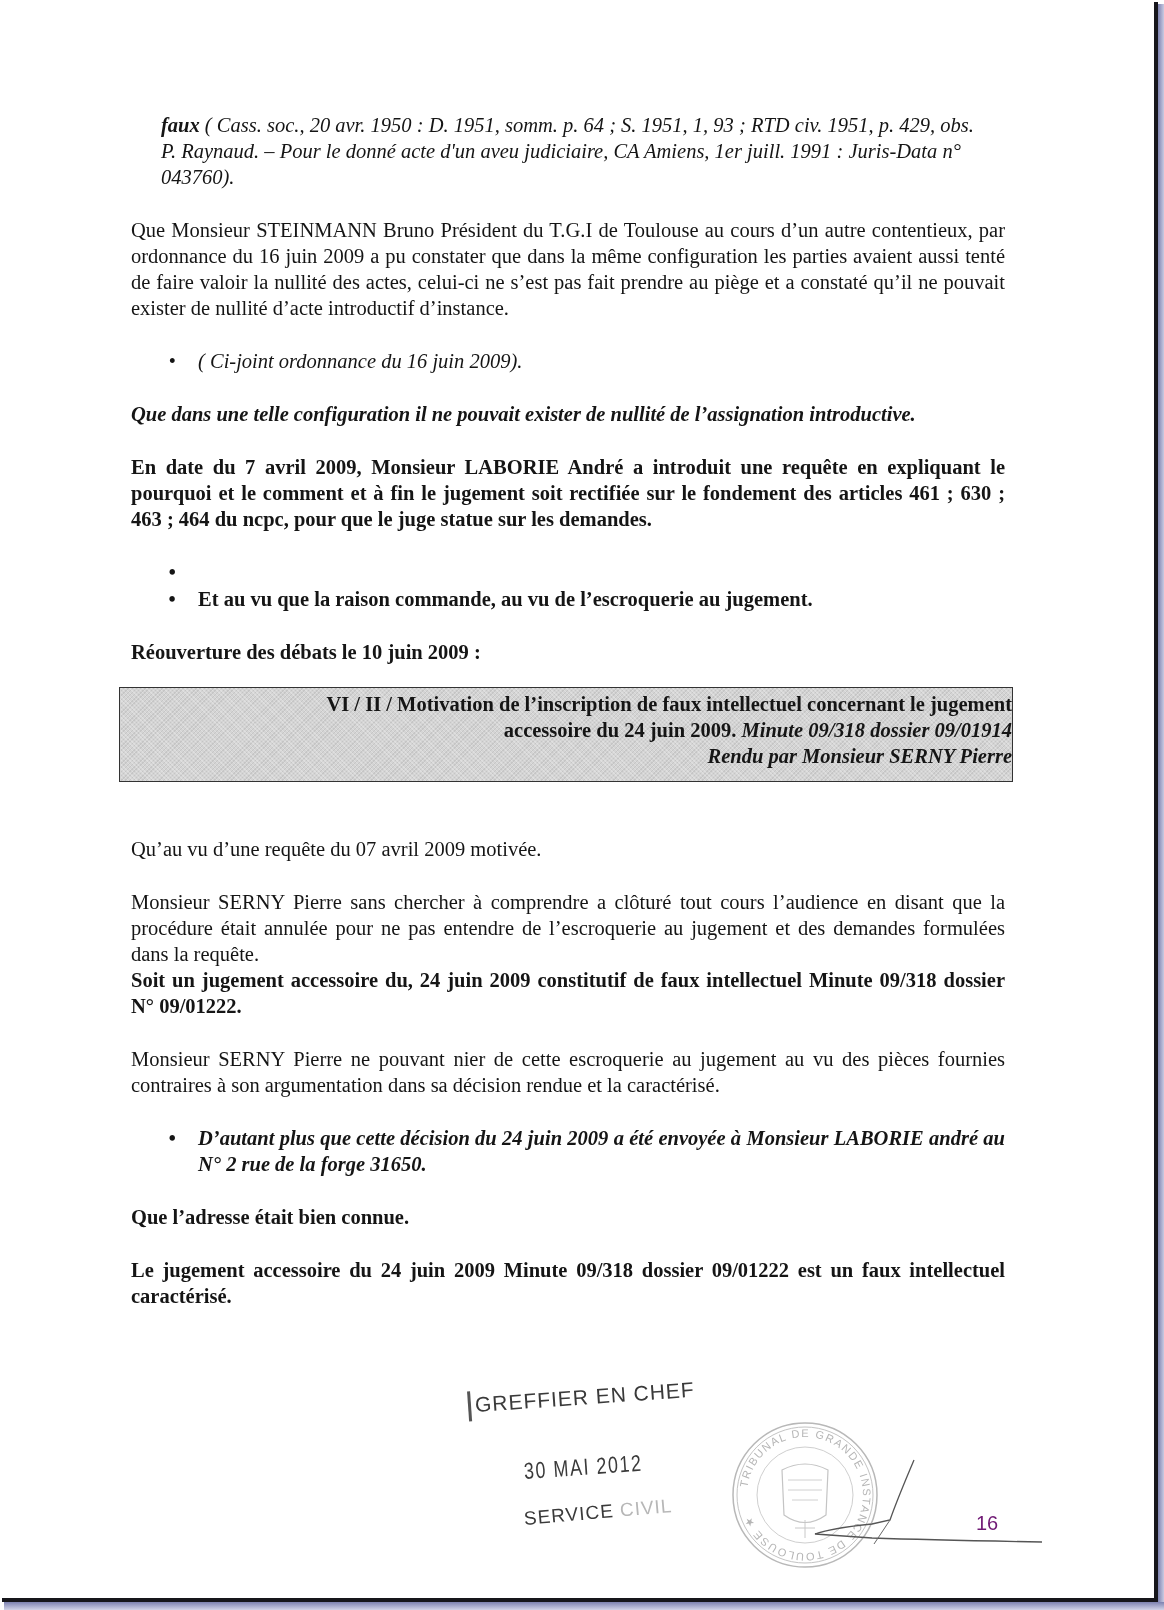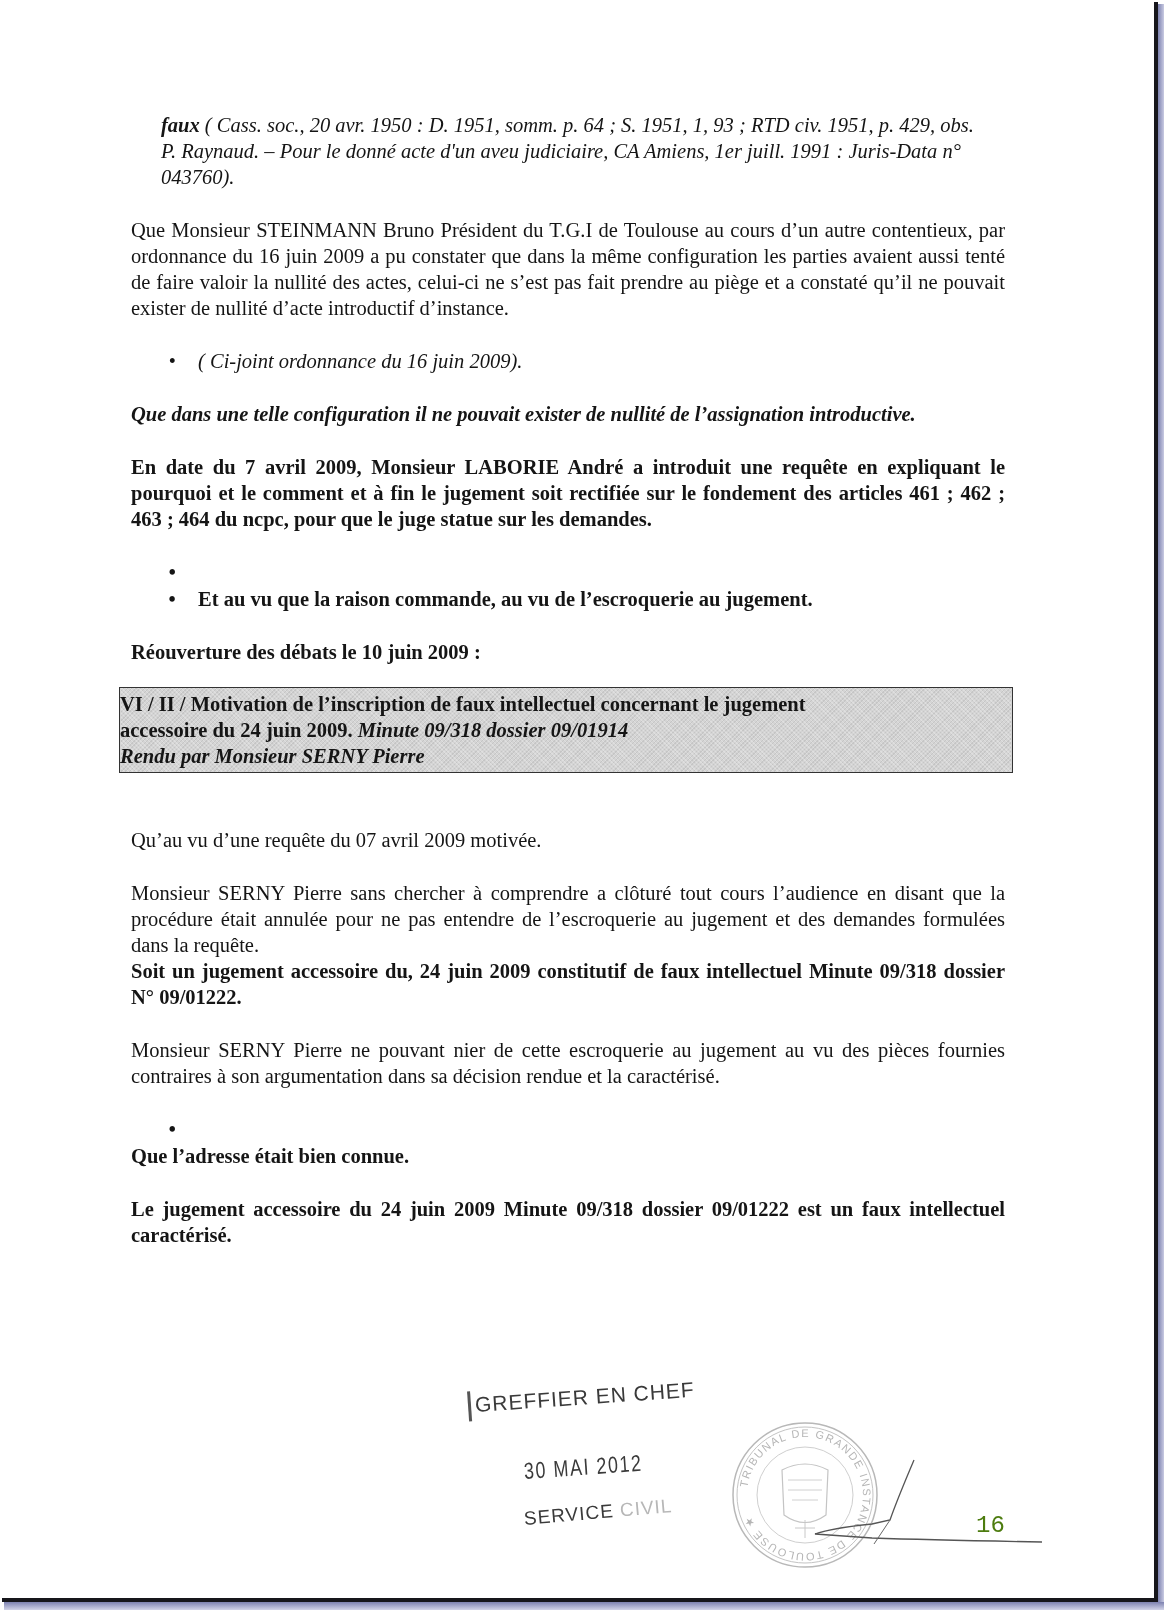--- a/index.html
+++ b/index.html
@@ -52,22 +52,22 @@
       position: absolute; left: 35px; top: 0; width: 12px; text-align: center;
     }
 
     .box {
       position: relative; margin-left: -12px; width: 892px;
       border: 1.5px solid #333;
       background-color: #d4d4d4;
       background-image:
         repeating-linear-gradient(45deg, rgba(255,255,255,0.25) 0 1px, transparent 1px 3px),
         repeating-linear-gradient(-45deg, rgba(0,0,0,0.07) 0 1px, transparent 1px 3px);
-      text-align: left; font-weight: bold;
-      padding: 3px 0 3px 0;
+      text-align: right; font-weight: bold;
+      padding: 3px 0 12px 0;
       font-size: 20.5px; line-height: 26px; font-family: Liberation Serif, serif;
     }
     .box .line { display: block; }
     .center-heading { text-align: center; font-weight: bold; }
 
     .stamp {
       position: absolute; color: #3a3a3a;
       font-family: "Liberation Sans", sans-serif; letter-spacing: 1px;
     }
     .stamp-1 { left: 463px; top: 1393px; font-size: 21px; transform: rotate(-4deg); transform-origin: left center; }
@@ -76,21 +76,21 @@
     }
     .stamp-2 { left: 512px; top: 1458px; font-size: 23px; transform: rotate(-4deg) scaleX(0.78); transform-origin: left center; letter-spacing: 2px; }
     .stamp-3 { left: 512px; top: 1508px; font-size: 19px; transform: rotate(-5deg); transform-origin: left center; }
     .stamp-3 .faded { color: #b7b7b7; }
 
     .seal {
       position: absolute; left: 718px; top: 1420px; width: 150px; height: 150px;
     }
     .signature { position: absolute; left: 800px; top: 1440px; width: 230px; height: 120px; }
     .page-number {
-      position: absolute; left: 964px; top: 1512px; font-size: 24px; font-family: Liberation Mono, monospace; color: #4d7c0f;
+      position: absolute; left: 964px; top: 1512px; font-size: 20px; font-family: Liberation Sans, sans-serif; color: #701a75;
     }
   </style>
 </head>
 <body>
 
 <div class="page">
 
   <div class="content">
 
     <p class="p cite"><b>faux</b><span> ( Cass. soc., 20 avr. 1950 : D. 1951, somm. p. 64 ; S. 1951, 1, 93 ; RTD civ. 1951, p. 429, obs. P. Raynaud. – Pour le donné acte d'un aveu judiciaire,  CA Amiens, 1er juill. 1991 : Juris-Data n° 043760).</span></p>
@@ -98,21 +98,21 @@
     <div class="gap-m"></div>
     <p class="p">Que Monsieur STEINMANN Bruno Président du T.G.I de Toulouse au cours d’un autre contentieux, par ordonnance du 16 juin 2009 a pu constater que dans la même configuration les parties avaient aussi tenté de faire valoir la nullité des actes, celui-ci ne s’est pas fait prendre au piège et a constaté qu’il ne pouvait exister de nullité d’acte introductif d’instance.</p>
 
     <div class="gap-m"></div>
     <p class="bullet ital"><span class="dot">•</span><span>( Ci-joint ordonnance du 16 juin 2009).</span></p>
 
     <div class="gap-m"></div>
     <p class="p bold ital">Que dans une telle configuration il ne pouvait exister de nullité de l’assignation introductive.</p>
 
     <div class="gap-m"></div>
-    <p class="p bold">En date du 7 avril 2009,  Monsieur LABORIE André a introduit une requête en expliquant le pourquoi et le comment et à fin le jugement soit rectifiée sur le fondement des articles 461 ; 462 ; 463 ; 464 du ncpc, pour que le juge statue sur les demandes.</p>
+    <p class="p bold">En date du 7 avril 2009,  Monsieur LABORIE André a introduit une requête en expliquant le pourquoi et le comment et à fin le jugement soit rectifiée sur le fondement des articles 461 ; 630 ; 463 ; 464 du ncpc, pour que le juge statue sur les demandes.</p>
 
     <div class="gap-m"></div>
     <p class="bullet bold ital"><span class="dot">•</span></p>
 
     <div class="gap-m"></div>
     <p class="bullet bold"><span class="dot">•</span><span>Et au vu que la raison commande, au vu de l’escroquerie au jugement.</span></p>
 
     <div class="gap-m"></div>
     <p class="p bold u">Réouverture des débats le 10 juin 2009 :</p>
 
@@ -129,21 +129,21 @@
     <p class="p">Qu’au vu d’une requête du 07 avril 2009 motivée.</p>
 
     <div class="gap-m"></div>
     <p class="p">Monsieur SERNY Pierre sans chercher à comprendre a clôturé tout cours l’audience en disant que la procédure était annulée pour ne pas entendre de l’escroquerie au jugement et des demandes formulées dans la requête.</p>
     <p class="p bold">Soit un jugement accessoire du, 24 juin 2009 constitutif de faux intellectuel Minute 09/318 dossier N° 09/01222.</p>
 
     <div class="gap-m"></div>
     <p class="p">Monsieur SERNY Pierre ne pouvant nier de cette escroquerie au jugement au vu des pièces fournies contraires à son argumentation dans sa décision rendue et la caractérisé.</p>
 
     <div class="gap-m"></div>
-    <p class="bullet bold ital"><span class="dot">•</span></p>
+    <p class="bullet bold ital"><span class="dot">•</span><span>D’autant plus que cette décision du 24 juin 2009 a été envoyée à Monsieur LABORIE andré au N° 2 rue de la forge 31650.</span></p>
 
     <div class="gap-m"></div>
     <p class="p bold">Que l’adresse était bien connue.</p>
 
     <div class="gap-m"></div>
     <p class="p bold">Le jugement accessoire du 24 juin 2009 Minute 09/318 dossier 09/01222 est un faux intellectuel caractérisé.</p>
   </div>
 
   <div class="stamp stamp-1">GREFFIER EN CHEF</div>
   <div class="stamp stamp-2">30 MAI 2012</div>

